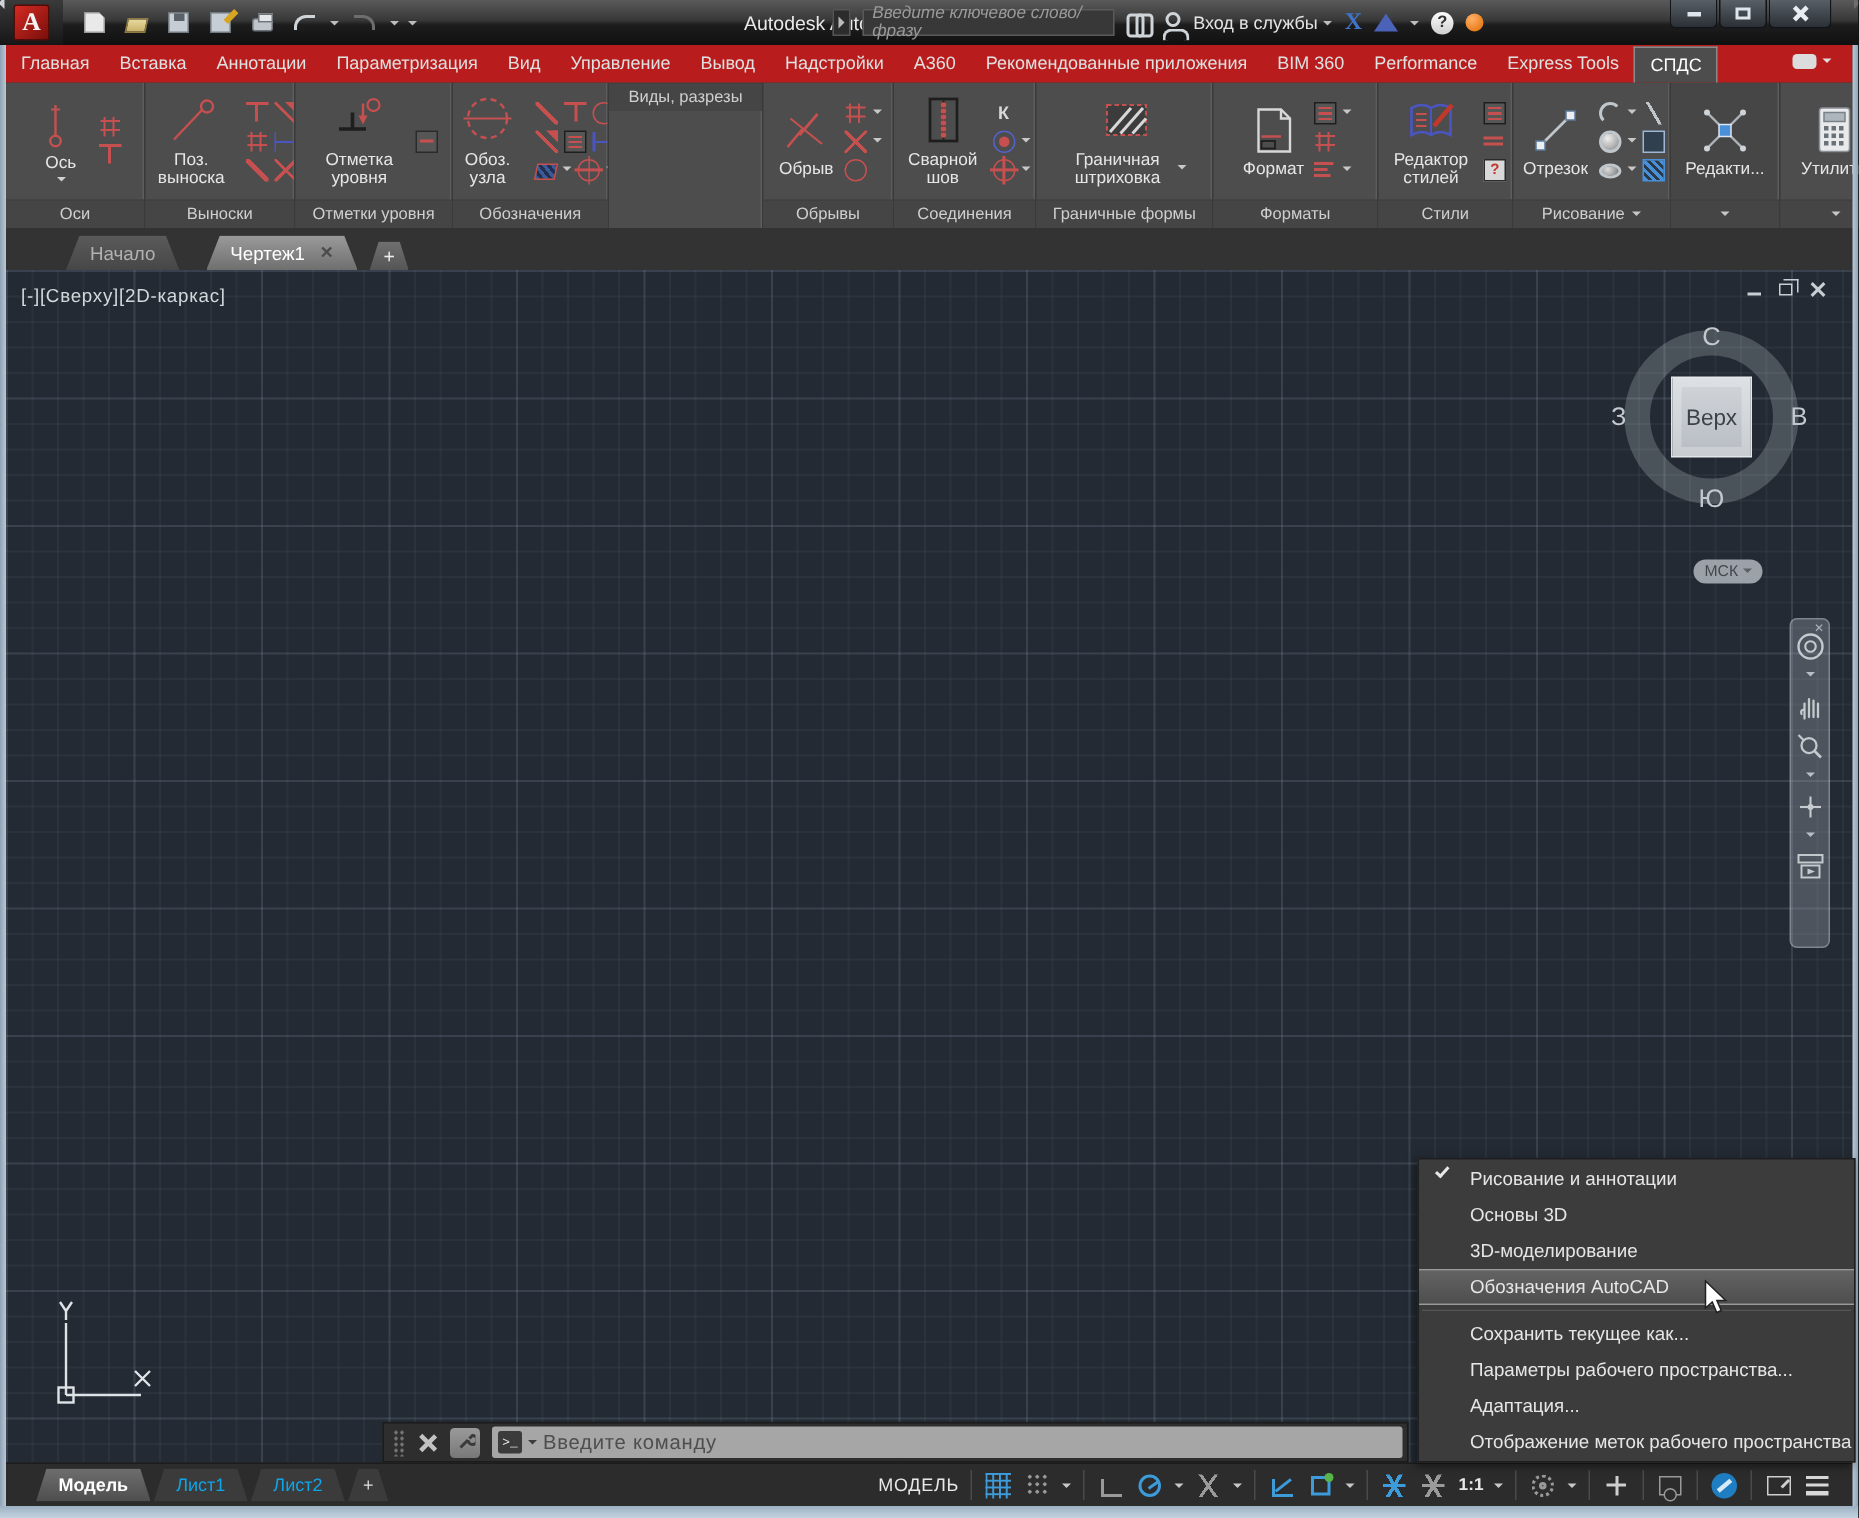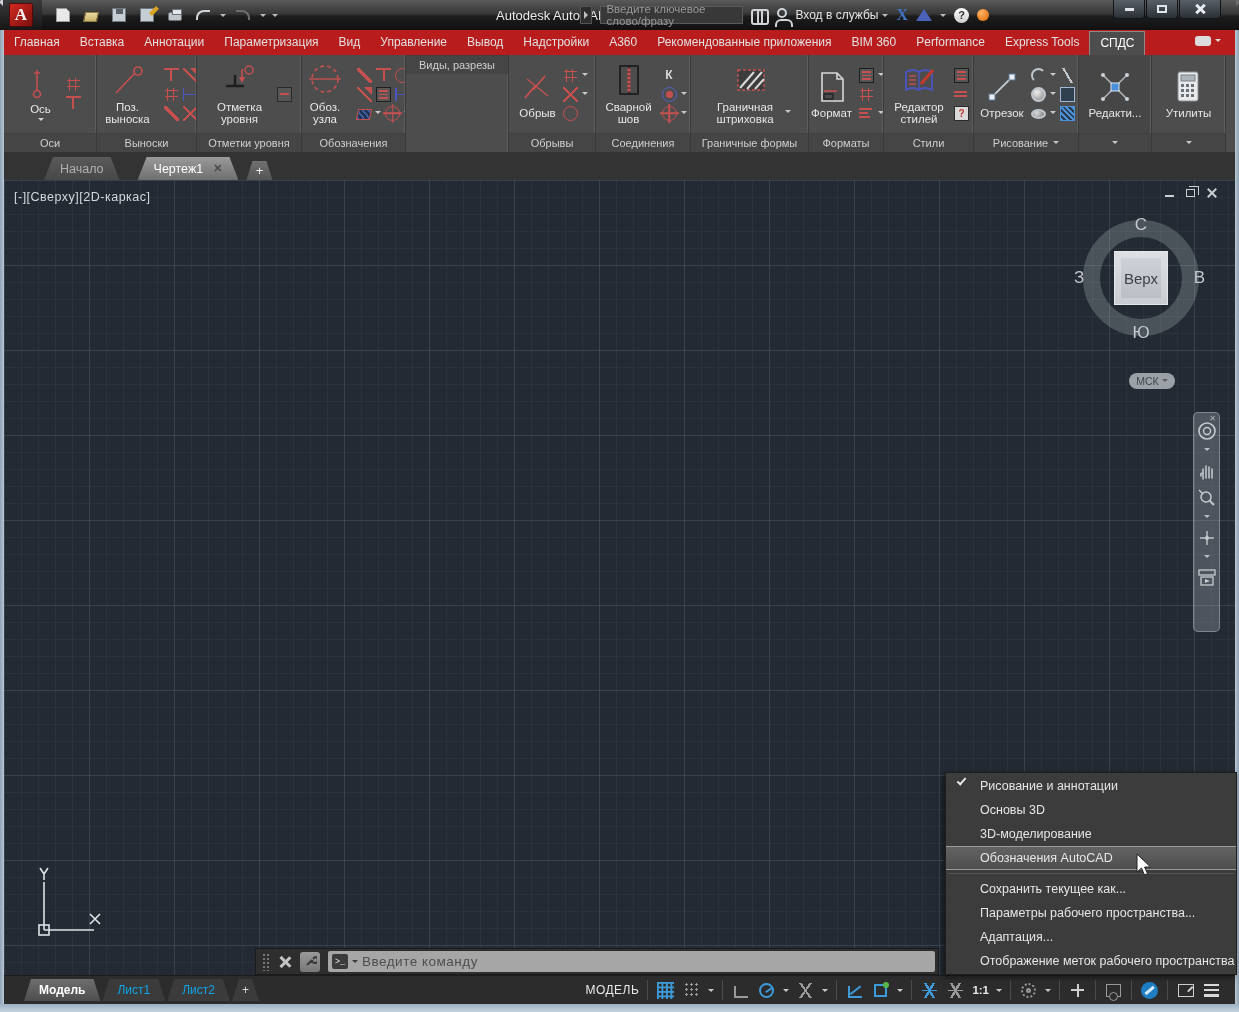--- a/index.html
+++ b/index.html
@@ -28,21 +28,21 @@
   .qi-print::before{content:"";position:absolute;left:3px;top:-4px;width:8px;height:4px;background:#e4e7ea;border:1px solid #6c7278}
   .arrow-undo{width:14px;height:10px;border:2px solid #cfd4d9;border-bottom:none;border-right:none;border-radius:8px 0 0 0}
   .arrow-undo::before{content:"";position:absolute;left:-5px;top:-2px;border:4px solid transparent;border-right-color:#cfd4d9}
   .arrow-redo{width:14px;height:10px;border:2px solid #6d6d6d;border-bottom:none;border-left:none;border-radius:0 8px 0 0}
   .arrow-redo::before{content:"";position:absolute;right:-5px;top:-2px;border:4px solid transparent;border-left-color:#6d6d6d}
   .tcaret{width:0;height:0;border:3px solid transparent;border-top-color:#bdbdbd;margin-top:3px}
   .title-text{position:absolute;left:0;right:0;top:0;height:30px;display:flex;align-items:center;justify-content:center;gap:24px;color:#e8e8e8;font-size:13px;pointer-events:none}
   .infocenter{position:absolute;right:250px;top:5px;display:flex;align-items:center;gap:8px;height:20px}
   .ic-toggle{width:12px;height:18px;background:#2c2c2c;border:1px solid #555;display:flex;align-items:center;justify-content:center}
   .ic-toggle::after{content:"";border:4px solid transparent;border-left-color:#bbb;margin-left:3px}
-  .searchbox{width:143px;height:18px;background:#383838;border:1px solid #5a5a5a;color:#9a9a9a;font-size:11.5px;display:flex;align-items:center;padding:0 5px}
+  .searchbox{width:168px;height:18px;background:#383838;border:1px solid #5a5a5a;color:#9a9a9a;font-style:italic;font-size:11.5px;display:flex;align-items:center;padding:0 5px}
   .binoc{position:relative;width:18px;height:12px}
   .binoc::before,.binoc::after{content:"";position:absolute;top:0;width:8px;height:12px;border:2px solid #cfd4d9;border-radius:3px}
   .binoc::before{left:0}.binoc::after{right:0}
   .person{width:10px;height:10px;border:2px solid #cfd4d9;border-radius:50%;position:relative;margin-top:-4px}
   .person::after{content:"";position:absolute;left:-4px;top:9px;width:14px;height:6px;border:2px solid #cfd4d9;border-bottom:none;border-radius:6px 6px 0 0}
   .signin{color:#e4e4e4;font-size:12px;display:flex;align-items:center;gap:4px}
   .xchg{color:#3f74c7;font-weight:bold;font-size:16px;font-family:"Liberation Serif",serif}
   .a360tri{width:0;height:0;border-left:8px solid transparent;border-right:8px solid transparent;border-bottom:12px solid #4a63b8;position:relative}
   .helpdot{width:15px;height:15px;border-radius:50%;background:linear-gradient(#fdfdfd,#cfcfcf);color:#333;font-weight:bold;font-size:11px;display:flex;align-items:center;justify-content:center}
   .orangedot{width:12px;height:12px;border-radius:50%;background:radial-gradient(circle at 35% 30%,#ffb066,#e06a00)}
@@ -495,21 +495,21 @@
           </div>
           <div class="sirow" style="gap:3px">
             <div class="blabel" style="width:74px">Граничная штриховка</div>
             <div class="scaret"></div>
           </div>
         </div>
       </div>
       <div class="ptitle">Граничные формы</div>
     </div>
 
-    <div class="panel" style="width:75px">
+    <div class="panel" style="width:110px">
       <div class="pbody">
         <div class="bigbtn">
           <div class="bicon">
             <svg width="34" height="36">
                 <path d="M7 4 H22 L28 10 V32 H7 Z" fill="none" stroke="#d8d8d8" stroke-width="1.6"></path>
                 <path d="M22 4 V10 H28" fill="none" stroke="#d8d8d8" stroke-width="1.6"></path>
                 <line x1="9" y1="22" x2="22" y2="22" stroke="#c65050" stroke-width="1.6"></line>
                 <rect x="9" y="25" width="9" height="5" fill="none" stroke="#1e1e1e" stroke-width="1.2"></rect>
               </svg>
           </div>

